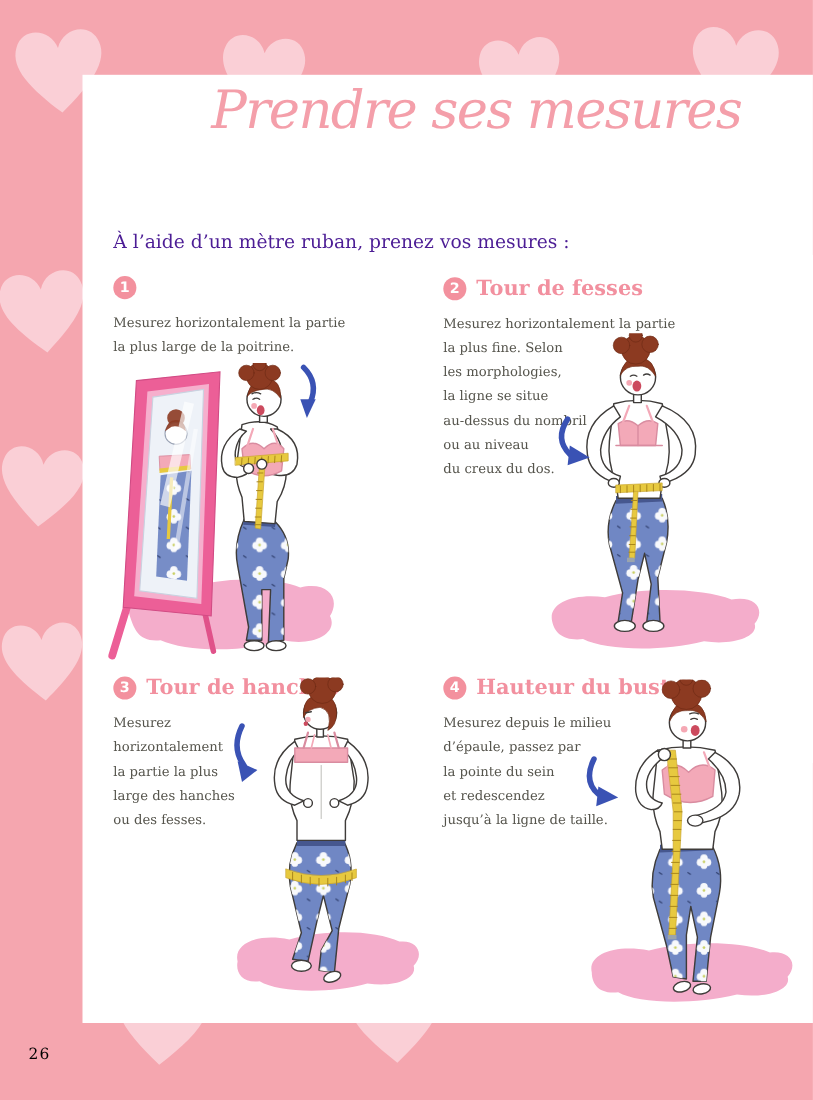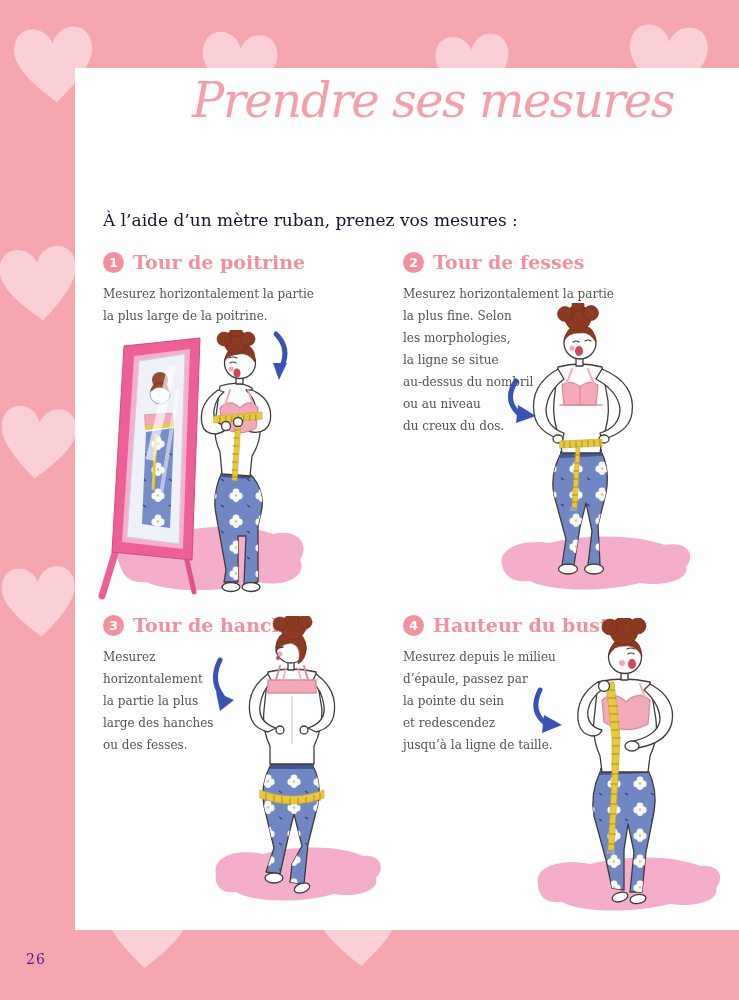--- a/index.html
+++ b/index.html
@@ -10,39 +10,39 @@
   }
   .heart{position:absolute;z-index:1;}
   .whitebox{position:absolute;left:75px;top:68px;right:0;bottom:70px;background:#ffffff;z-index:2;}
   .layer{position:absolute;z-index:3;}
   .title{
     left:75px;top:72px;width:716px;text-align:center;
     color:#F49FAA;font-style:italic;font-weight:400;
     font-size:48px;line-height:57px;letter-spacing:-1.5px;
   }
   .title span{display:block;}
-  .intro{left:103px;top:210px;font-size:17px;color:#0f172a;}
+  .intro{left:103px;top:210px;font-size:17px;color:#4c1d95;}
   .section{position:absolute;z-index:3;}
   #sec1{left:103px;top:251px;width:310px;}
   #sec2{left:403px;top:251px;width:312px;}
   #sec3{left:103px;top:614px;width:300px;}
   #sec4{left:403px;top:614px;width:322px;}
   .sec-head{display:flex;align-items:center;gap:9px;color:#F2909F;font-size:19px;font-weight:600;}
   .badge{
     width:21px;height:21px;border-radius:50%;background:#F3919E;color:#ffffff;
     font-size:13px;font-weight:bold;display:flex;align-items:center;justify-content:center;
     font-family:"DejaVu Sans","Liberation Sans",sans-serif;flex:0 0 auto;
   }
   .sec-body{margin-top:10px;font-size:12px;line-height:22px;color:#55544C;white-space:pre-line;}
   .illu{position:absolute;z-index:3;}
   #illu1{left:98px;top:330px;}
   #illu2{left:490px;top:303px;}
   #illu3{left:208px;top:616px;}
   #illu4{left:528px;top:618px;}
-  .pagenum{left:26px;top:951px;font-size:14px;color:#4c1d95;letter-spacing:1px;}
+  .pagenum{left:26px;top:951px;font-size:14px;color:#000000;letter-spacing:1px;}
 </style>
 </head>
 <body>
 
 <svg width="0" height="0" style="position:absolute" aria-hidden="true">
   <defs>
     <pattern id="flowerPat" width="26" height="26" patternUnits="userSpaceOnUse">
       <g fill="#FFFFFF" opacity="0.95">
         <circle cx="8" cy="6" r="3.4"></circle>
           <circle cx="4.8" cy="10" r="3.4"></circle>
@@ -89,21 +89,20 @@
 
   <h1 class="layer title" style="margin:0;position:absolute;">
     <span>Prendre ses mesures</span>
   </h1>
 
   <p class="layer intro" style="margin:0;position:absolute;">À l’aide d’un mètre ruban, prenez vos mesures :</p>
 
   <div class="section" id="sec1">
     <div class="sec-head">
       <span class="badge">1</span>
-      <span>Tour de poitrine</span>
     </div>
     <div class="sec-body">Mesurez horizontalement la partie
 la plus large de la poitrine.</div>
   </div>
 
   <div class="section" id="sec2">
     <div class="sec-head">
       <span class="badge">2</span>
       <span>Tour de fesses</span>
     </div>

